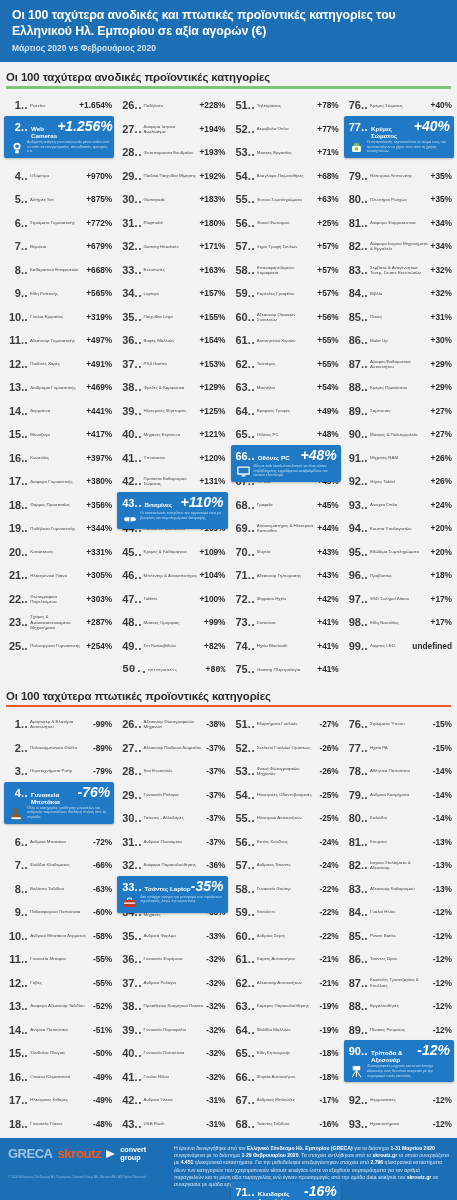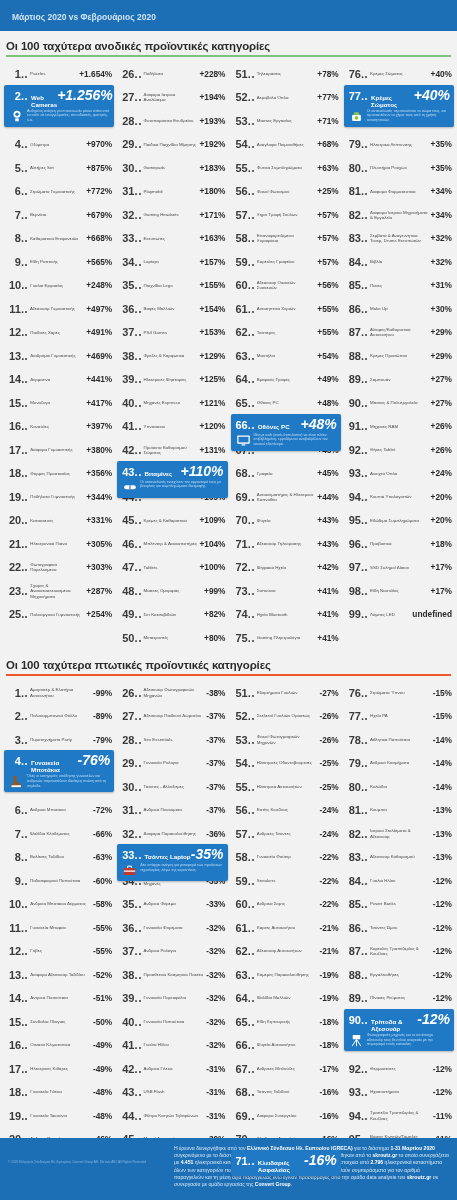--- a/index.html
+++ b/index.html
@@ -48,20 +48,21 @@
   .b-convert { color:#fff; font-size:7.2px; font-weight:bold; line-height:1.05; }
   .copyright { color:#89b6dc; font-size:3.2px; margin-top:14px; }
   .f-right { flex:1; padding:7px 8px 4px 4px; color:#d8e8f5; font-size:5.1px; line-height:1.42; }
   .f-right b { color:#fff; }
   .tri { width:0;height:0;border-left:9px solid #fff;border-top:4px solid transparent;border-bottom:4px solid transparent; }
 </style>
 </head>
 <body>
 
 <div class="header">
+  <h1>Οι 100 ταχύτερα ανοδικές και πτωτικές προϊοντικές κατηγορίες του Ελληνικού Ηλ. Εμπορίου σε αξία αγορών (€)</h1>
   <div class="sub">Μάρτιος 2020 vs Φεβρουάριος 2020</div>
 </div>
 
 <div class="sec-title-wrap">
   <div class="sec-title">Οι 100 ταχύτερα ανοδικές προϊοντικές κατηγορίες</div>
   <div class="rule up"></div>
 </div>
 <div class="grid" id="risers-grid">
     <div class="col">
       <div style="position: relative;">
@@ -152,21 +153,21 @@
           <span class="dot"></span>
           <span class="nm">Είδη Ραπτικής</span>
           <span class="pc">+565%</span>
         </div>
       </div>
       <div style="position: relative;">
         <div class="row">
           <span class="rk">10.</span>
           <span class="dot"></span>
           <span class="nm">Γυαλιά Εργασίας</span>
-          <span class="pc">+248%</span>
+          <span class="pc">+319%</span>
         </div>
       </div>
       <div style="position: relative;">
         <div class="row">
           <span class="rk">11.</span>
           <span class="dot"></span>
           <span class="nm">Αξεσουάρ Γυμναστικής</span>
           <span class="pc">+497%</span>
         </div>
       </div>
@@ -478,21 +479,21 @@
         </div>
       </div>
       <div style="position: relative;">
         <div class="row">
           <span class="rk">49.</span>
           <span class="dot"></span>
           <span class="nm">Σετ Κατσαβιδιών</span>
           <span class="pc">+82%</span>
         </div>
       </div>
-      <div style="position: relative;">
+      <div style="position: relative; font-family: Liberation Mono, monospace;">
         <div class="row">
           <span class="rk">50.</span>
           <span class="dot"></span>
           <span class="nm">Μετατροπείς</span>
           <span class="pc">+80%</span>
         </div>
       </div>
     </div>
     <div class="col">
       <div style="position: relative;">
@@ -1662,16 +1663,22 @@
           <span class="dot"></span>
           <span class="nm">Βάσεις Κινητών/Ταμπλέτ Αυτοκινήτου</span>
           <span class="pc">-11%</span>
         </div>
       </div>
     </div>
   </div>
 
 <div class="footer">
   <div class="f-left">
+    <div class="brands">
+      <span class="b-greca">GRECA</span>
+      <span class="b-skroutz">skroutz</span>
+      <span class="tri"></span>
+      <span class="b-convert">convert<br>group</span>
+    </div>
     <div class="copyright">© 2020 Ελληνικός Σύνδεσμος Ηλ. Εμπορίου, Convert Group AE, Skroutz AE | All Rights Reserved</div>
   </div>
   <div class="f-right" id="footer-text">Η έρευνα διενεργήθηκε από τον <b>Ελληνικό Σύνδεσμο Ηλ. Εμπορίου (GRECA)</b> για το διάστημα <b>1-31 Μαρτίου 2020</b> συγκρινόμενο με το διάστημα <b>1-29 Φεβρουαρίου 2020</b>. Τα στοιχεία αντλήθηκαν από το <b>skroutz.gr</b> το οποίο συνεργάζεται με <b>4.451</b> ηλεκτρονικά καταστήματα. Για την μεθοδολογία επεξεργάστηκαν στοιχεία από <b>2.796</b> ηλεκτρονικά καταστήματα όλων των κατηγοριών που χρησιμοποιούν skroutz analytics ώστε να εξαχθούν συμπεράσματα για τον αριθμό παραγγελιών και τη μέση αξία παραγγελίας ενώ έγιναν προσαρμογές από την ομάδα data analysis του <b>skroutz.gr</b> σε συνεργασία με ομάδα εργασίας της <b>Convert Group</b>.</div>
 </div>
 
 </body></html>

